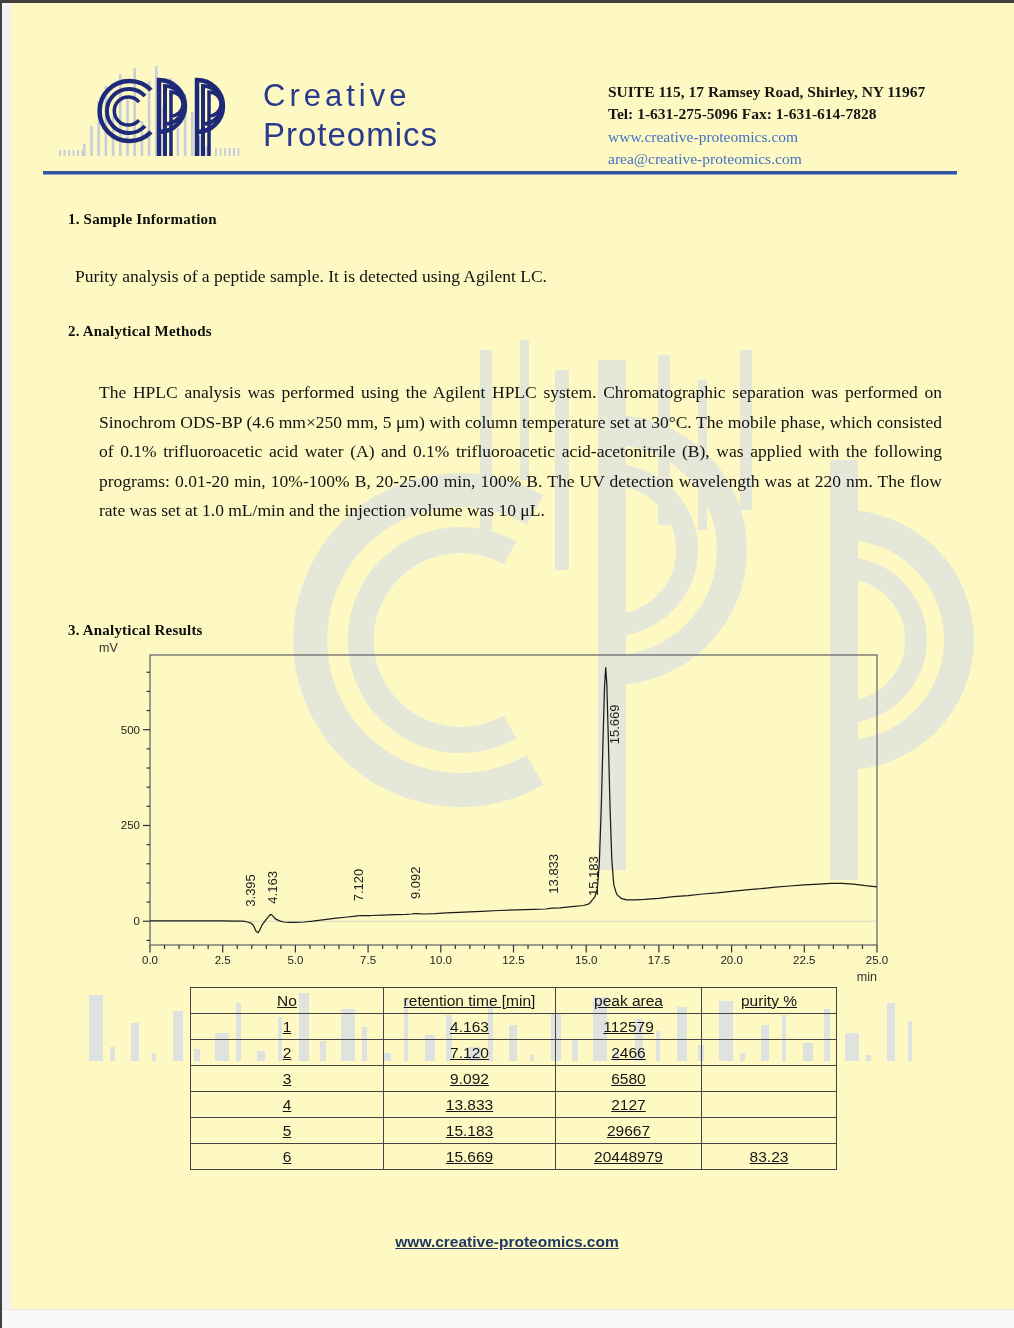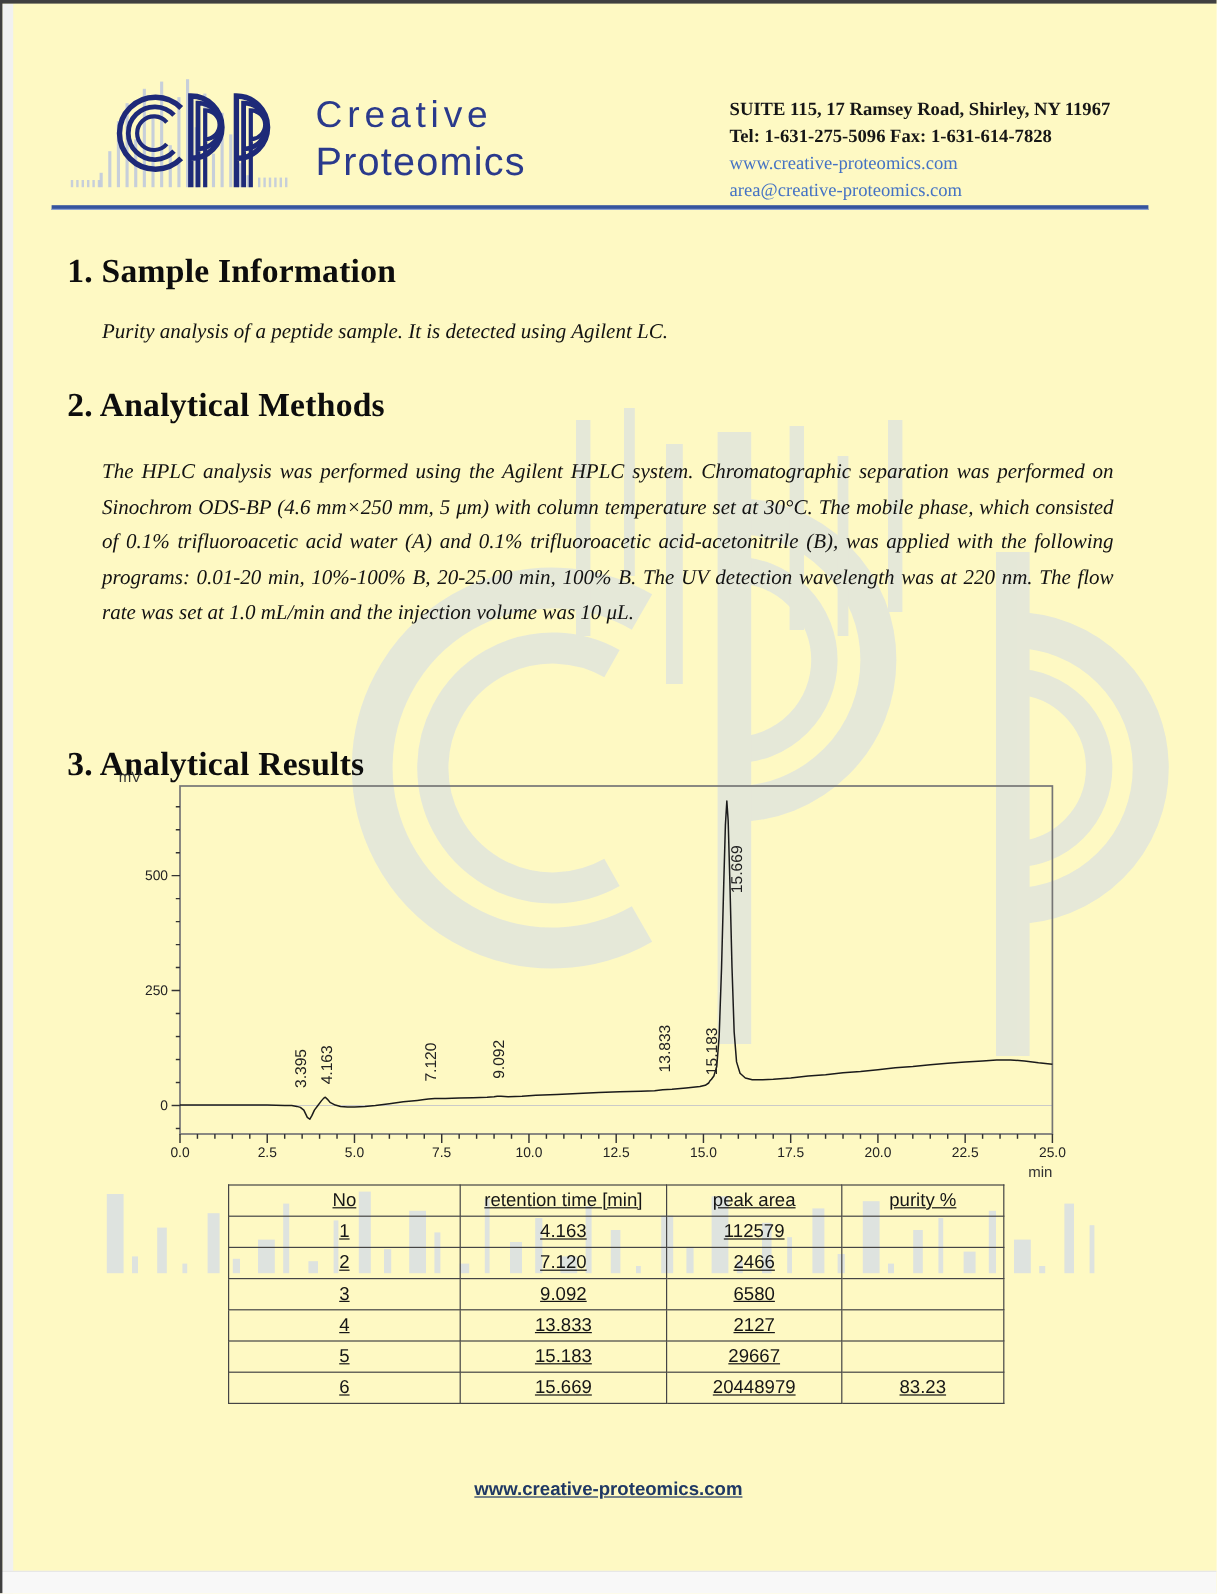--- a/index.html
+++ b/index.html
@@ -12,25 +12,25 @@
   .bottom-strip{position:absolute;left:0;top:1309px;width:1014px;height:19px;background:#f8f8f8;border-top:1px solid #e7e7e7;z-index:4;}
 
   
   .logo-svg{position:absolute;left:55px;top:58px;z-index:2;}
   .contact{position:absolute;left:590px;top:81px;width:370px;z-index:2;
            font-family:Liberation Serif, serif;font-size:15.5px;line-height:22.4px;color:#161616;font-weight:600;margin-left:18px;}
   .contact a{font-weight:400;color:#4472c4;text-decoration:none;display:block;}
   .header-rule{position:absolute;left:43px;top:171px;width:914px;height:3px;background:#35549e;border-bottom:1px solid #8ba0cf;z-index:2;}
 
   
-  .sec-title{position:absolute;left:56px;font-size:28px;font-weight:bold;color:#0d0d0d;z-index:2;letter-spacing:.2px;}
-  .sec-body{position:absolute;left:85px;font-size:17.5px;color:#121212;z-index:2;font-style:italic;}
+  .sec-title{position:absolute;left:68px;font-size:15px;font-weight:bold;color:#0d0d0d;z-index:2;letter-spacing:.2px;}
+  .sec-body{position:absolute;left:75px;font-size:17.5px;color:#121212;z-index:2;}
   #s1-title{top:211px;} #s1-body{top:266px;width:700px;}
   #s2-title{top:323px;}
-  #s2-body{top:378px;width:843px;line-height:29.6px;text-align:justify;}
+  #s2-body{top:378px;width:843px;line-height:29.6px;text-align:justify;margin-left:24px;}
   #s3-title{top:582px;margin-top:40px;}
 
   
   .wm-logo{position:absolute;left:270px;top:340px;z-index:1;opacity:.5;}
   .wm-bars{position:absolute;left:85px;top:983px;z-index:1;opacity:.65;}
 
   
   .chart{position:absolute;left:85px;top:638px;z-index:2;}
 
   

